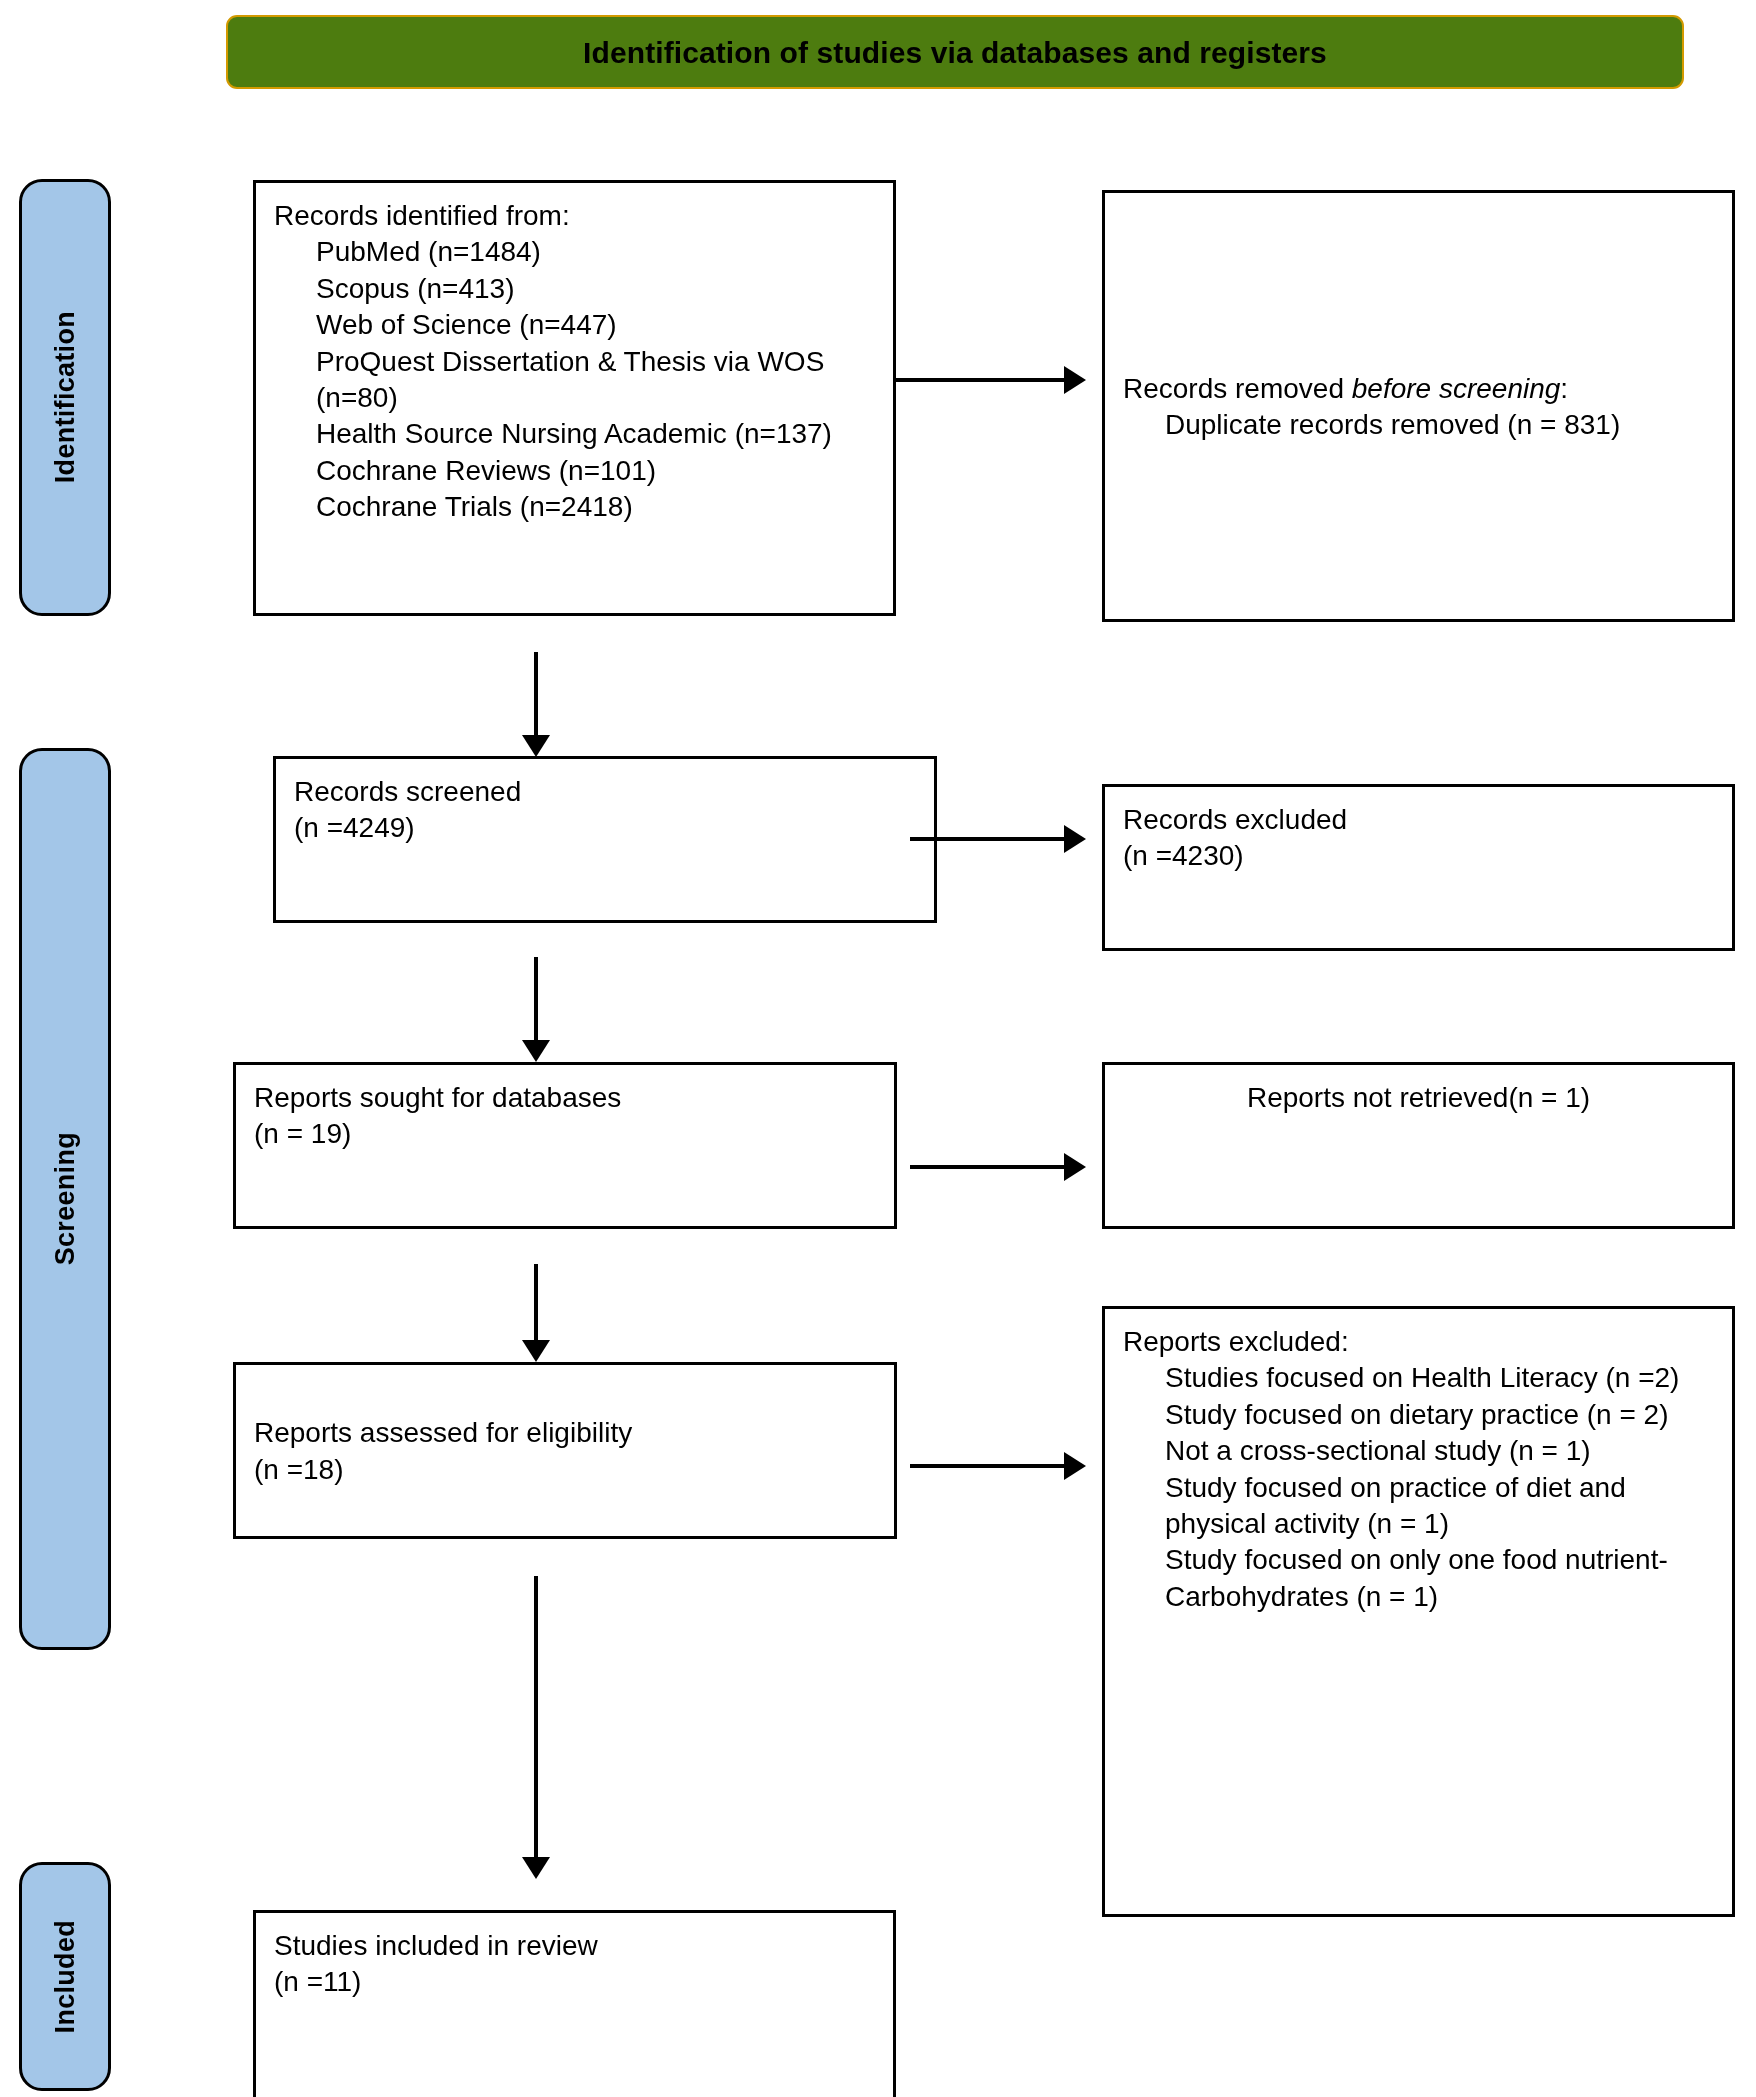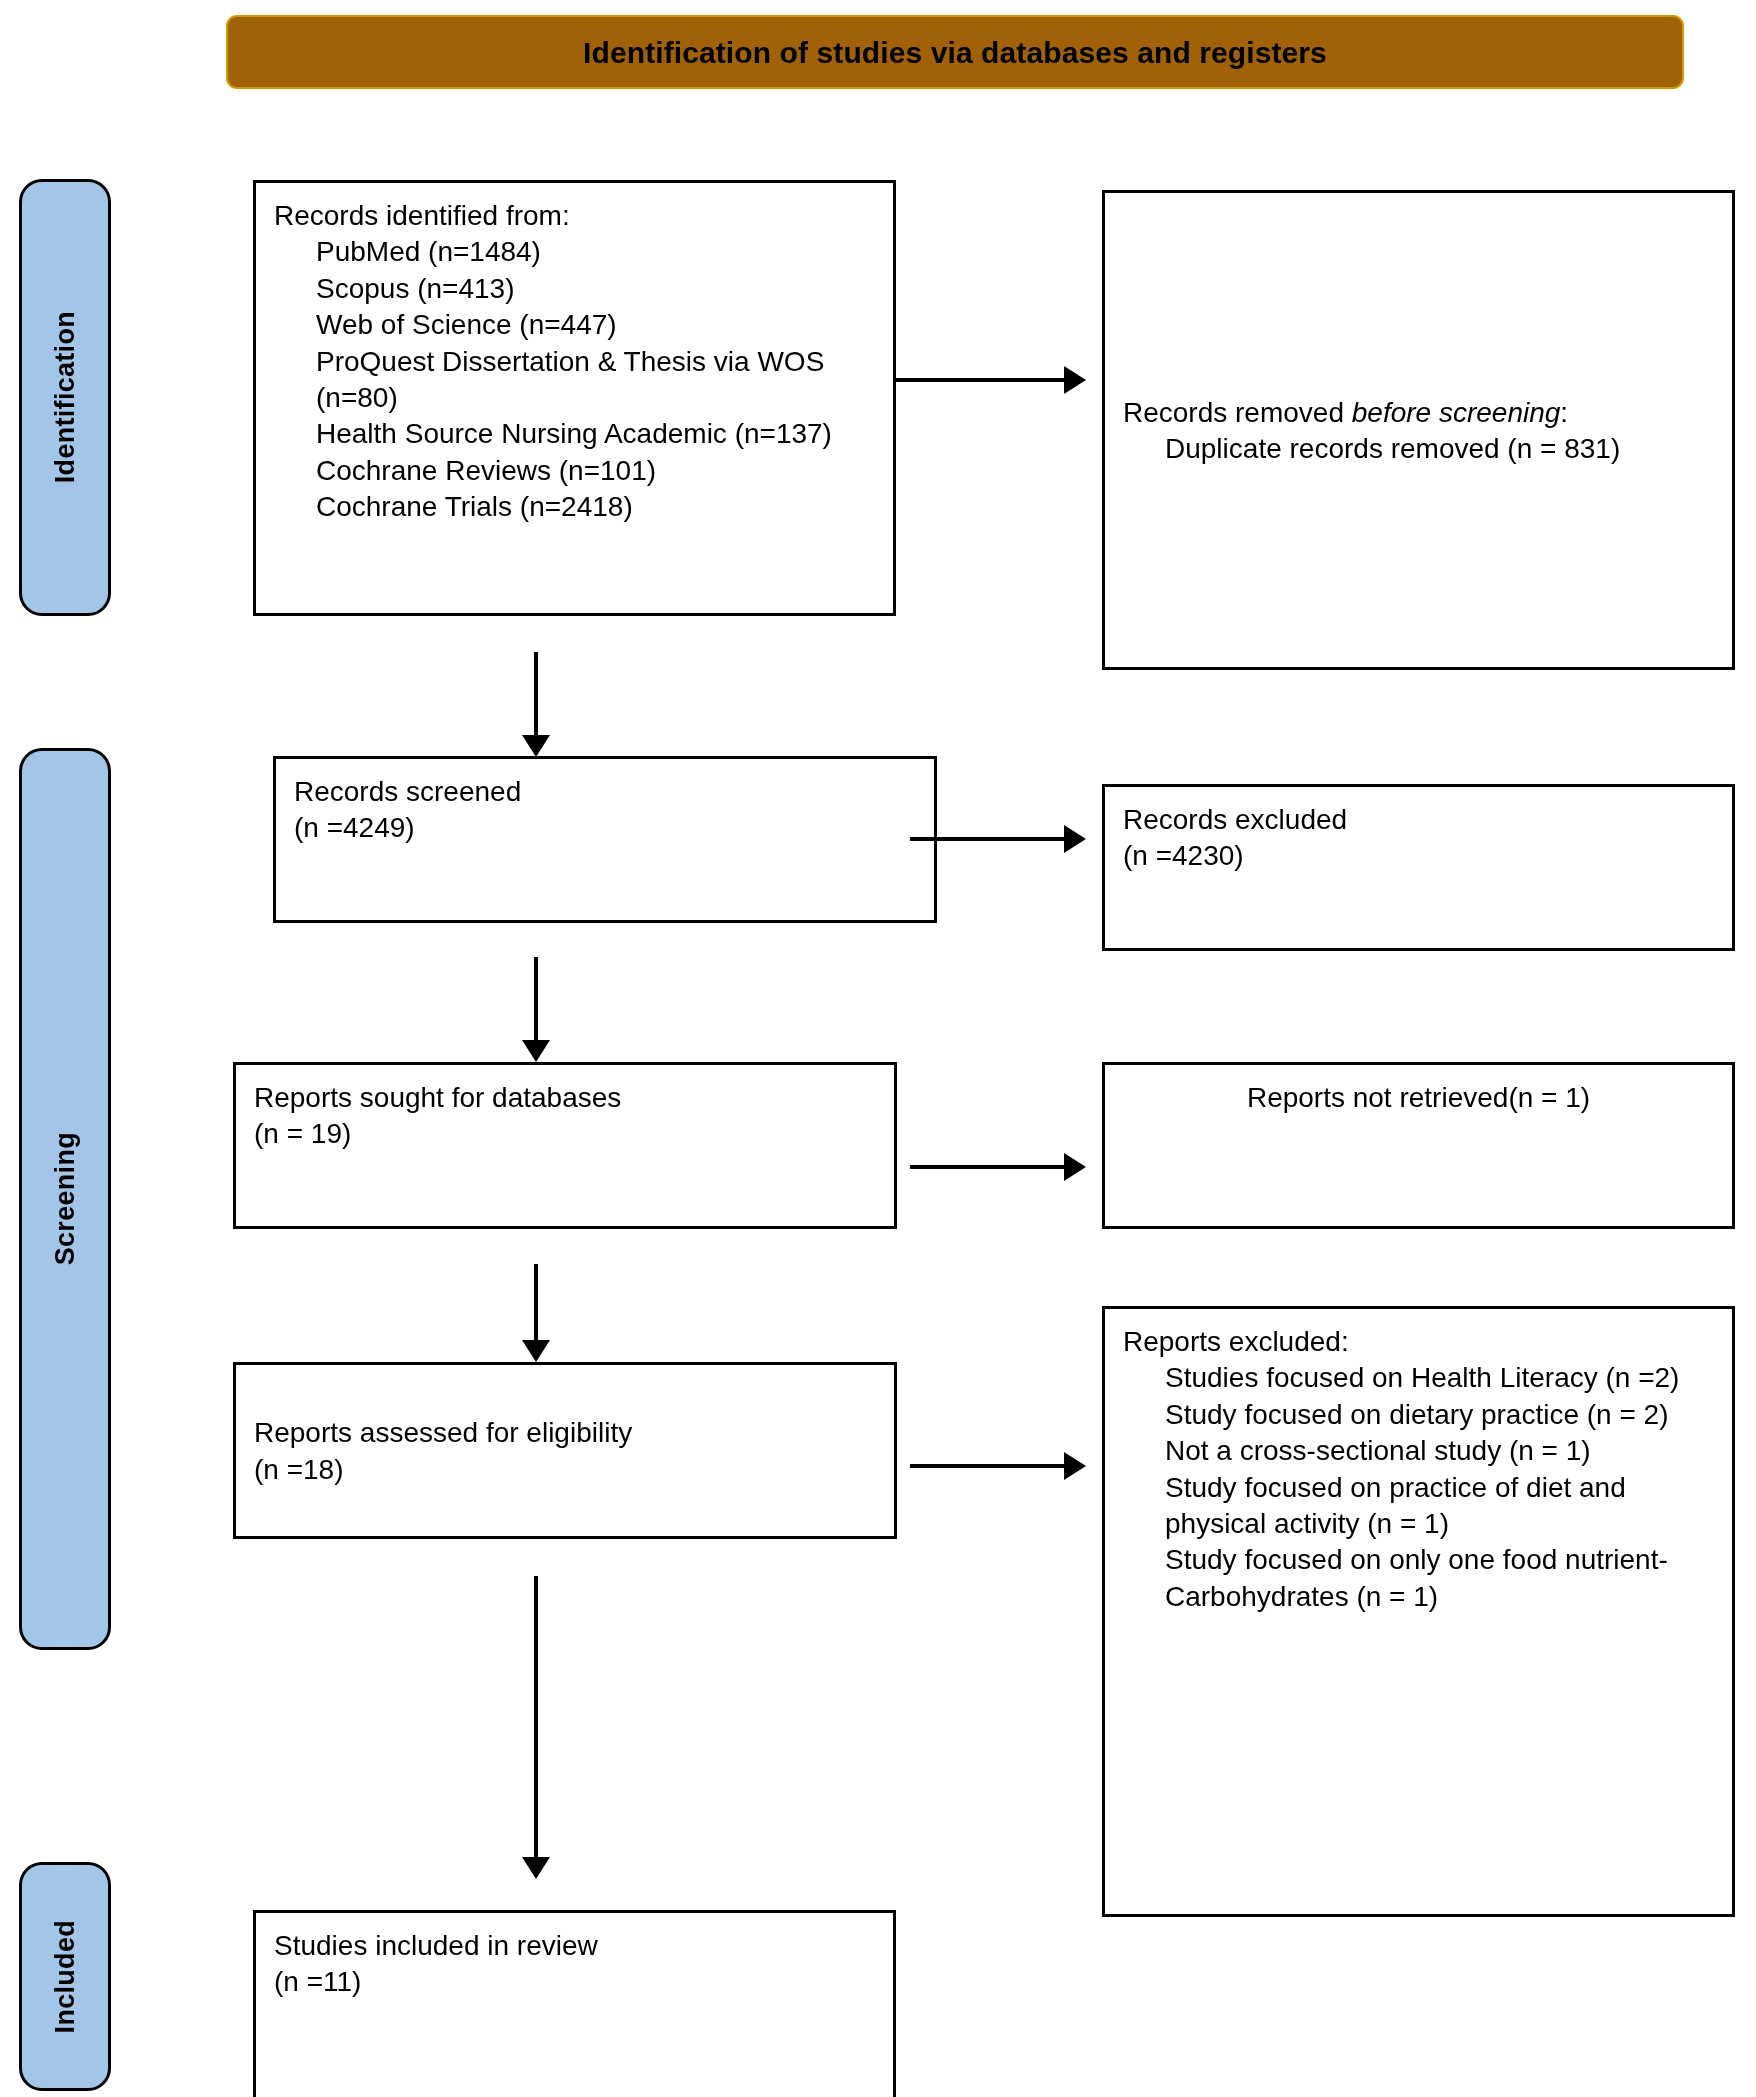--- a/index.html
+++ b/index.html
@@ -88,21 +88,21 @@
   .flowbox em { font-style: italic; }
 
   
   #box-identified      { left: 253px;  top: 180px;  width: 643px;  height: 436px; }
   #box-screened        { left: 233px;  top: 756px; width: 664px;  height: 167px; margin-left: 40px; }
   #box-sought          { left: 233px;  top: 1062px; width: 664px;  height: 167px; }
   #box-eligibility     { left: 233px;  top: 1362px; width: 664px;  height: 177px; }
   #box-included        { left: 253px;  top: 1878px; width: 643px;  height: 212px; margin-top: 32px; }
 
   
-  #box-removed         { left: 1102px; top: 190px;  width: 633px;  height: 480px; }
+  #box-removed         { left: 1102px; top: 190px;  width: 633px;  height: 432px; }
   #box-excluded-rec    { left: 1102px; top: 784px; width: 633px;  height: 167px; }
   #box-not-retrieved   { left: 1102px; top: 1062px; width: 633px;  height: 167px; }
   #box-reports-excl    { left: 1102px; top: 1306px; width: 633px;  height: 611px; }
 
   
   .arrow-v {
     position: absolute;
     width: 4.1px;
     background: #000000;
   }
@@ -142,21 +142,21 @@
   #arrow-ident-to-removed  { left: 895px; top: 378px;  width: 170px; }
   #arrow-screened-to-excl  { left: 910px; top: 837px; width: 155px; }
   #arrow-sought-to-nret    { left: 910px; top: 1165px; width: 155px; }
   #arrow-elig-to-rexcl     { left: 910px; top: 1464px; width: 155px; }
 </style>
 </head>
 <body>
 
 <div id="canvas" style="--banner-bg: #FFC000; --phase-bg: #A3C6E8;">
 
-  <div class="banner" style="background: #a16207;">
+  <div class="banner" style="background: #4d7c0f;">
     <div class="banner-title">Identification of studies via databases and registers</div>
   </div>
 
   <div id="phase-identification" class="phase-bar" style="background: rgb(163, 198, 232);">
     <span class="phase-label">Identification</span>
   </div>
   <div id="phase-screening" class="phase-bar" style="background: rgb(163, 198, 232);">
     <span class="phase-label">Screening</span>
   </div>
   <div id="phase-included" class="phase-bar" style="background: rgb(163, 198, 232);">

